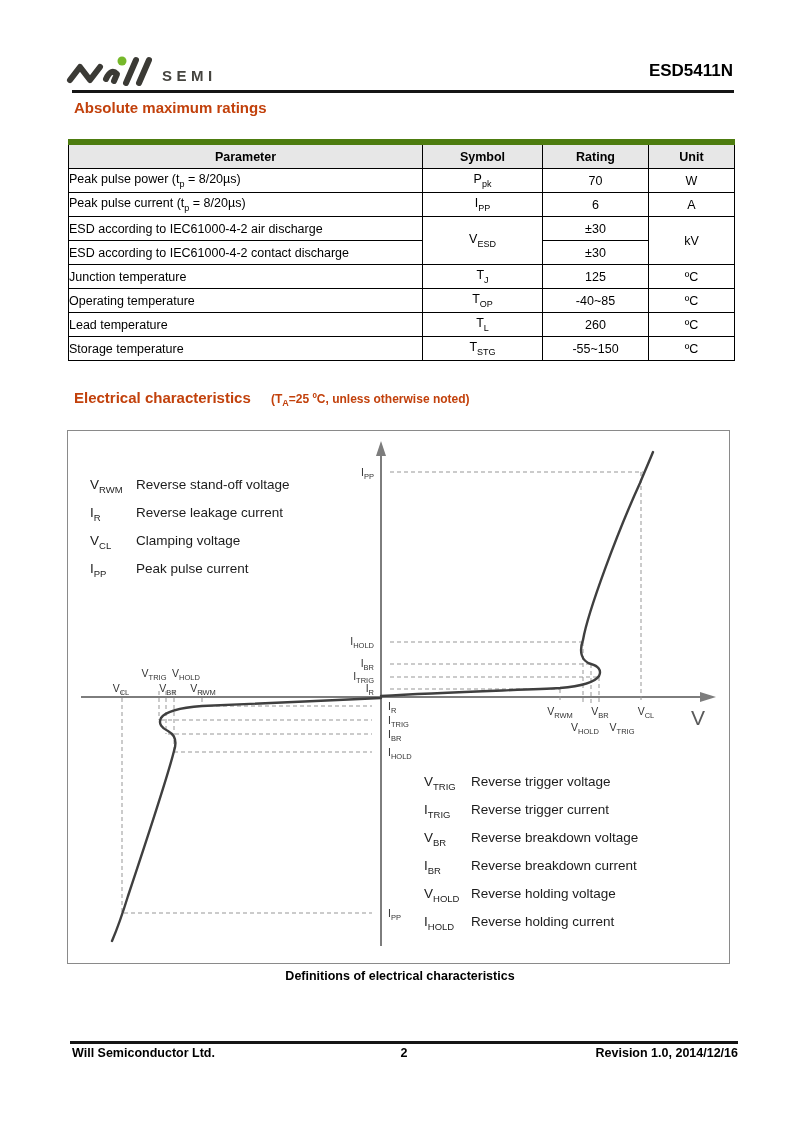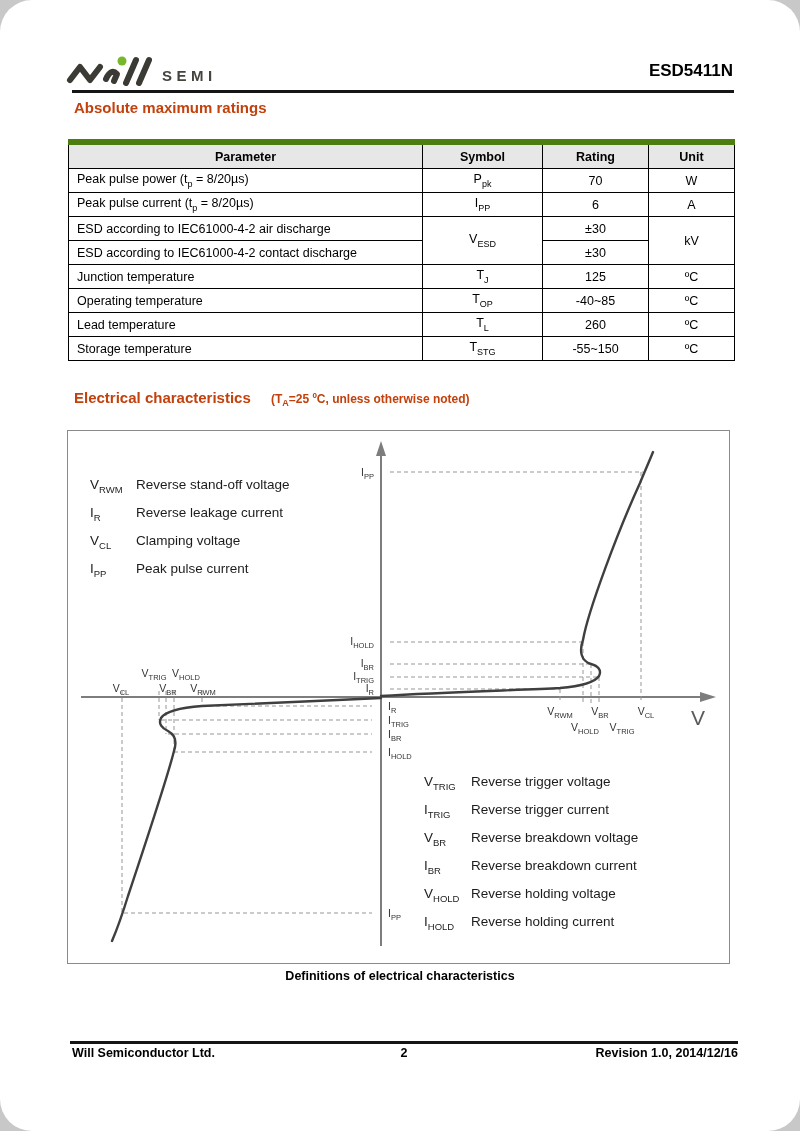--- a/index.html
+++ b/index.html
@@ -1,35 +1,35 @@
 <!DOCTYPE html>
 <html><head>
 <meta charset="utf-8">
 <style>
   html,body{margin:0;padding:0;background:#c8c8c8;}
   .page{position:relative;width:800px;height:1131px;background:#ffffff;
-        font-family:"Liberation Sans",sans-serif;color:#111;overflow:hidden;border-radius:32px;}
+        font-family:"Liberation Sans",sans-serif;color:#111;overflow:hidden;}
 
   
   .logo-svg{position:absolute;left:64px;top:50px;}
   .part-number{position:absolute;right:67px;top:61px;font-size:17px;font-weight:bold;color:#000;}
   .header-rule{position:absolute;left:72px;top:90px;width:662px;height:3px;background:#151515;}
 
   .sec-title{position:absolute;left:74px;font-weight:bold;color:#c2410c;}
   .sec1-title{top:99px;font-size:15px;}
   .sec2-title{top:389px;font-size:15px;}
   .sec2-sub{font-size:12px;margin-left:16px;}
 
   
   .ratings-table{position:absolute;left:68px;top:139px;width:666px;
                  border-collapse:collapse;table-layout:fixed;font-size:12.5px;color:#000;}
   .ratings-table th,.ratings-table td{border:1px solid #000;height:23px;padding:0;
                  text-align:center;vertical-align:middle;}
   .ratings-table th{background:#e7e7e7;font-weight:bold;border-top:6px solid #4d7c0f;}
-  .ratings-table td.param{text-align:left;padding-left:8px;}
+  .ratings-table td.param{text-align:left;}
   sub{font-size:9px;}
 
   
   .figure{position:absolute;left:67px;top:430px;width:661px;height:532px;
           border:1px solid #8a8a8a;background:#fff;}
   .fig-svg{position:absolute;left:0;top:0;width:661px;height:532px;}
   .axis{stroke:#7d7d7d;stroke-width:2;}
   .axisfill{fill:#7d7d7d;}
   .dash{stroke:#979797;stroke-width:1;stroke-dasharray:4 3;}
   .curve{stroke:#3f3f3f;stroke-width:2.4;fill:none;stroke-linecap:round;}

